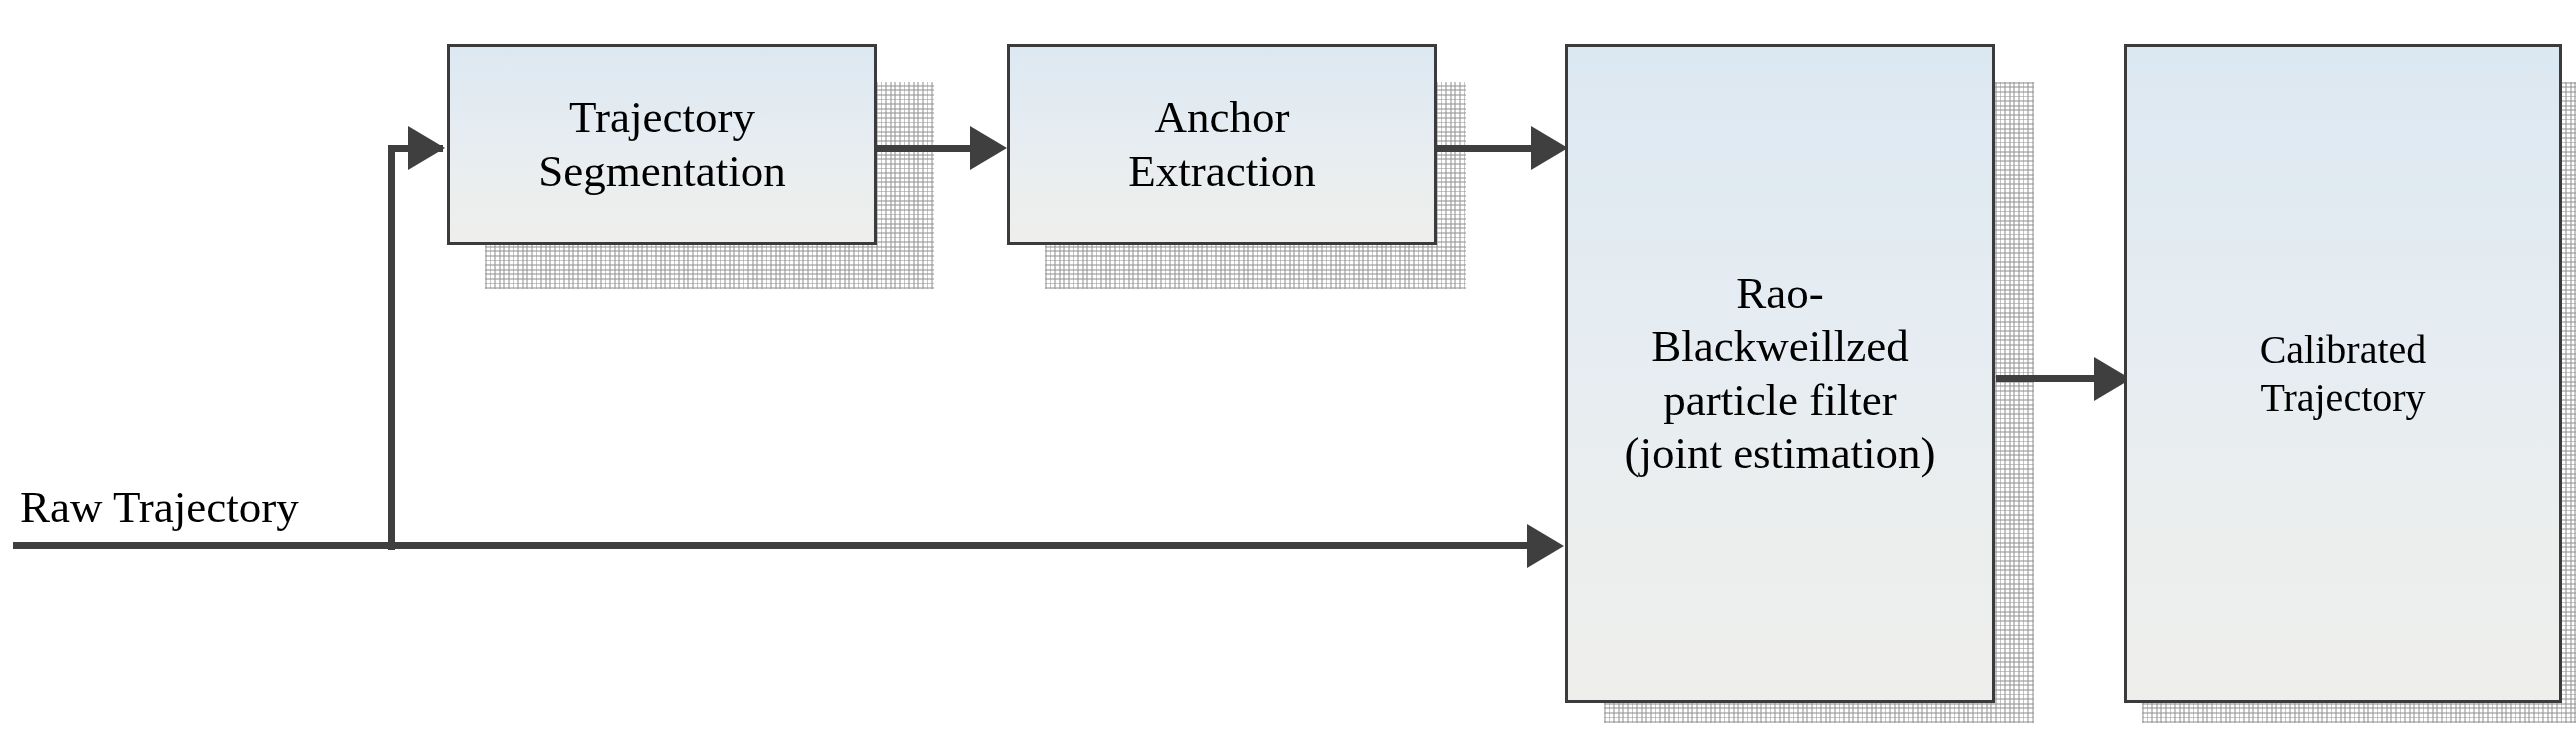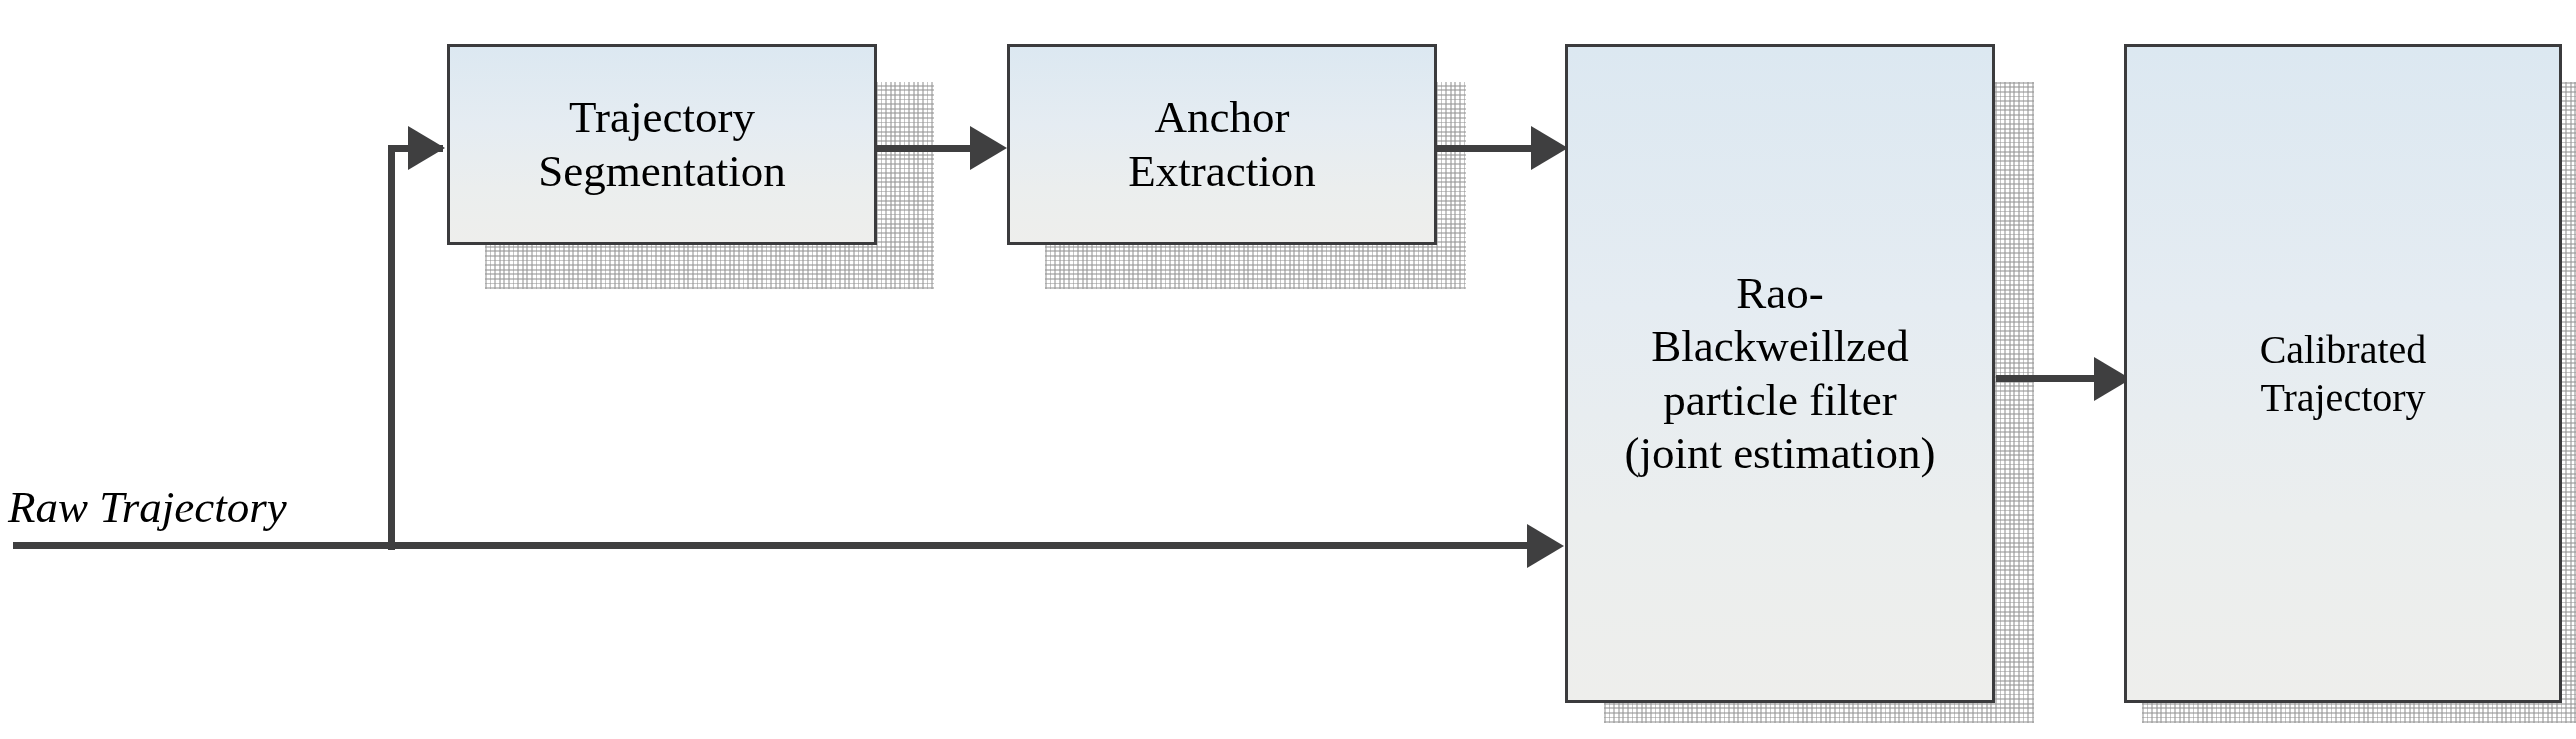--- a/index.html
+++ b/index.html
@@ -124,16 +124,16 @@
   <div class="node" style="left:1007px; top:44px; width:430px; height:201px;">
     <div class="label" style="font-size:45px;">Anchor
 Extraction</div>
   </div>
 
   <div class="node" style="left:2124px; top:44px; width:438px; height:659px;">
     <div class="label" style="font-size:40px;">Calibrated
 Trajectory</div>
   </div>
 
-  <div class="free-text" style="left:8px; top:481px; font-size:45px;font-style:italic;">Raw Trajectory</div>
+  <div class="free-text" style="left:20px; top:481px; font-size:45px;">Raw Trajectory</div>
 
 </div>
 
 
 </body></html>

